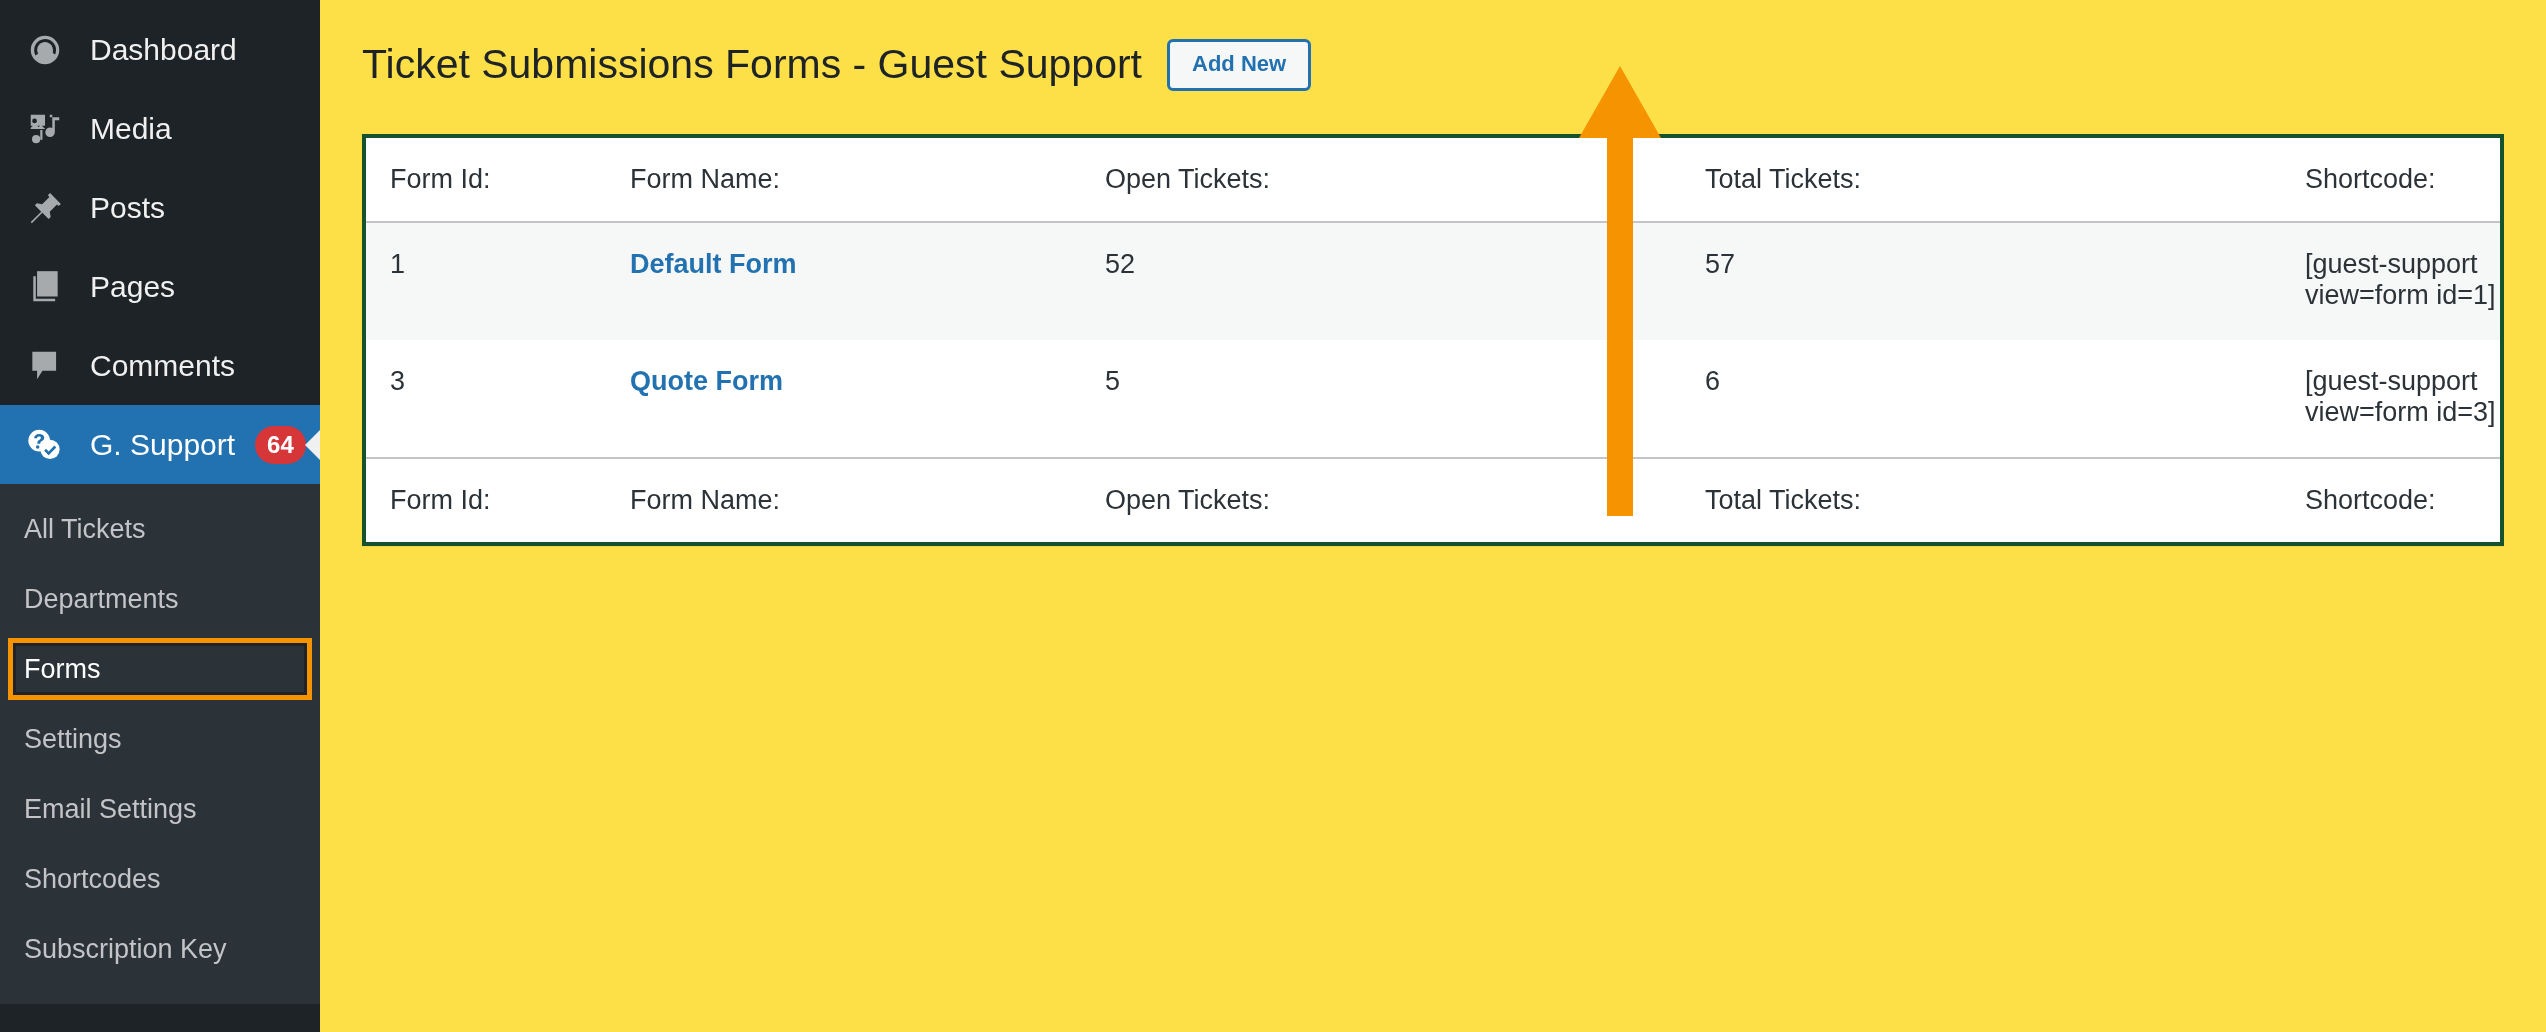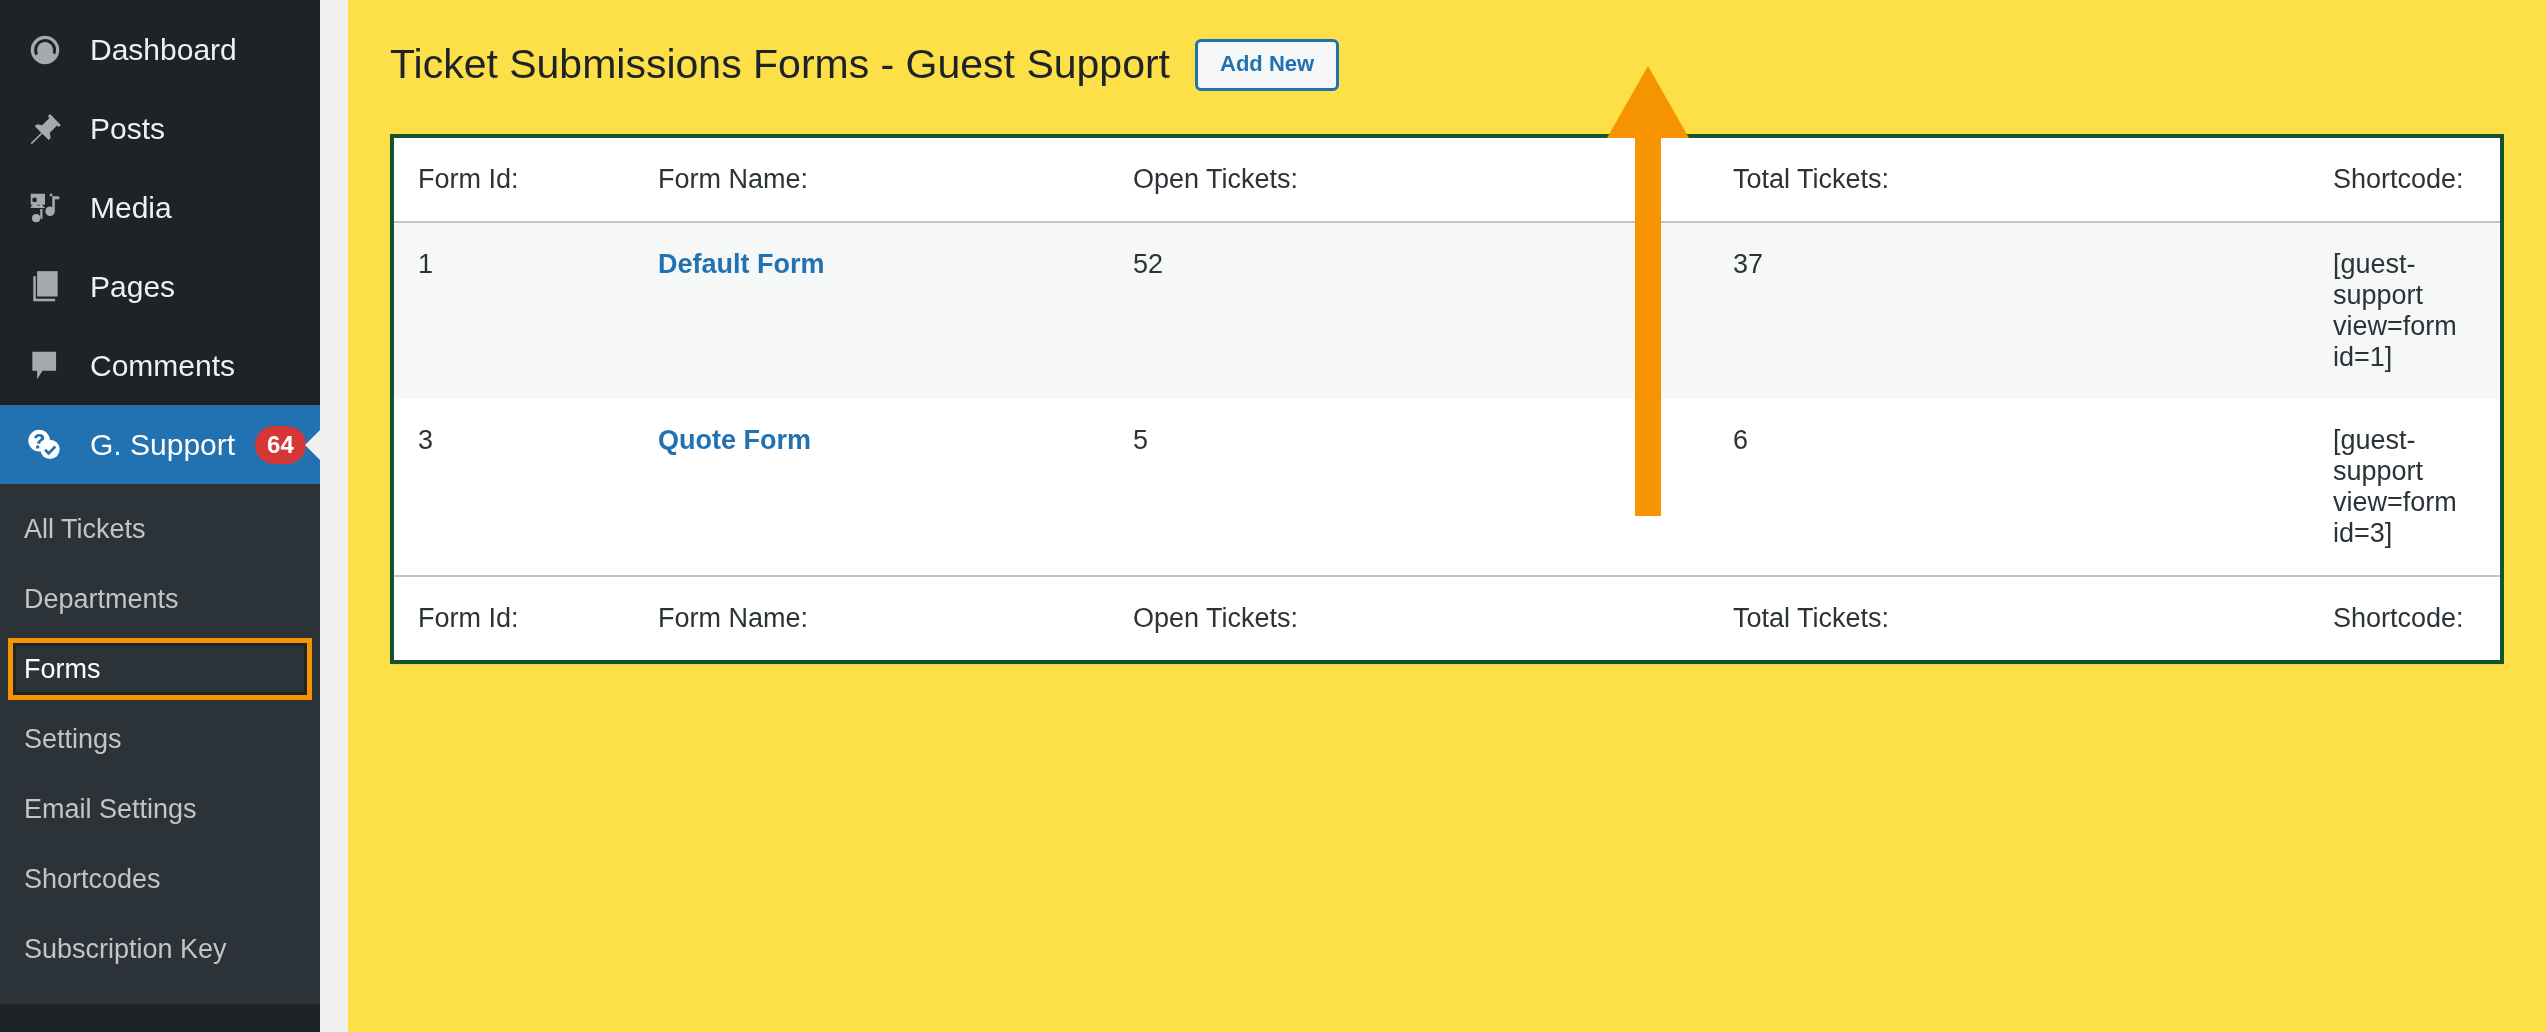--- a/index.html
+++ b/index.html
@@ -5,21 +5,21 @@
   * { box-sizing: border-box; }
   html, body {
     margin: 0; padding: 0;
     width: 2546px; height: 1032px;
     overflow: hidden;
     background: #f0f0f1;
     font-family: "Liberation Sans", sans-serif;
     -webkit-font-smoothing: antialiased;
   }
 
-  #app { position: relative; width: 2546px; height: 1032px; display: flex; gap: 28px; }
+  #app { position: relative; width: 2546px; height: 1032px; display: flex; }
 
   
   #sidebar {
     width: 320px; min-width: 320px; height: 1032px;
     background: #1d2327;
     position: relative;
     padding-top: 10px;
   }
 
   .menu-item {
@@ -204,35 +204,35 @@
         <svg viewBox="0 0 24 24" fill="#a7aaad">
           <path d="M12 3a9 9 0 100 18 9 9 0 000-18zm0 2a7 7 0 017 7 7 7 0 01-.6 2.8l-1.5-.9A5.2 5.2 0 0017 12a5 5 0 10-9.4 2.4l-1.6 1A7 7 0 0112 5zm3.4 3.2l-3 4.2a1.2 1.2 0 00.6 2 1.2 1.2 0 001.3-.7l1.9-4.6-.8-.9z"></path>
         </svg>
       </span>
       <span class="mi-label">Dashboard</span>
     </div>
 
     <div class="menu-item">
       <span class="mi-icon">
         <svg viewBox="0 0 24 24" fill="#a7aaad">
-          <path d="M15.2 2.6l-1.4 1.4 1 1-4.6 4.6-3.3-.6-1.3 1.3 4 4L3 20.9l.7.7 6.6-6.6 4 4 1.3-1.3-.6-3.3 4.6-4.6 1 1 1.4-1.4-6.8-6.8z"></path>
-        </svg>
-      </span>
-      <span class="mi-label">Posts</span>
-    </div>
-
-    <div class="menu-item">
-      <span class="mi-icon">
-        <svg viewBox="0 0 24 24" fill="#a7aaad">
           <path d="M3 3h9v7H3V3zm2.4 2.4a1.5 1.5 0 100 3 1.5 1.5 0 000-3zM3 11.2l2.7-2.5 2.2 2 1.6-1.3 2.5 2.4V12H3v-.8zM15 3h1.6v8.4a3 3 0 101.6 2.7V6.4H21V4.6h-6V3z"></path>
           <circle cx="6.4" cy="18.4" r="2.6"></circle>
           <path d="M9 12.6h1.4v6.2H9z"></path>
         </svg>
       </span>
       <span class="mi-label">Media</span>
+    </div>
+
+    <div class="menu-item">
+      <span class="mi-icon">
+        <svg viewBox="0 0 24 24" fill="#a7aaad">
+          <path d="M15.2 2.6l-1.4 1.4 1 1-4.6 4.6-3.3-.6-1.3 1.3 4 4L3 20.9l.7.7 6.6-6.6 4 4 1.3-1.3-.6-3.3 4.6-4.6 1 1 1.4-1.4-6.8-6.8z"></path>
+        </svg>
+      </span>
+      <span class="mi-label">Posts</span>
     </div>
 
     <div class="menu-item">
       <span class="mi-icon">
         <svg viewBox="0 0 24 24" fill="#a7aaad">
           <path d="M7 2h13v16H7z"></path>
           <path d="M4.6 5.2h1.6v14.2h12.2V21H4.6z"></path>
         </svg>
       </span>
       <span class="mi-label">Pages</span>
@@ -314,21 +314,21 @@
             <th class="col-short">Shortcode:</th>
           </tr>
         </thead>
         <tbody>
           <tr class="alt">
             <td>1</td>
             <td>
               <a class="form-link">Default Form</a>
             </td>
             <td>52</td>
-            <td>37</td>
+            <td>57</td>
             <td>[guest-support view=form id=1]</td>
           </tr>
           <tr>
             <td>3</td>
             <td>
               <a class="form-link">Quote Form</a>
             </td>
             <td>5</td>
             <td>6</td>
             <td>[guest-support view=form id=3]</td>

